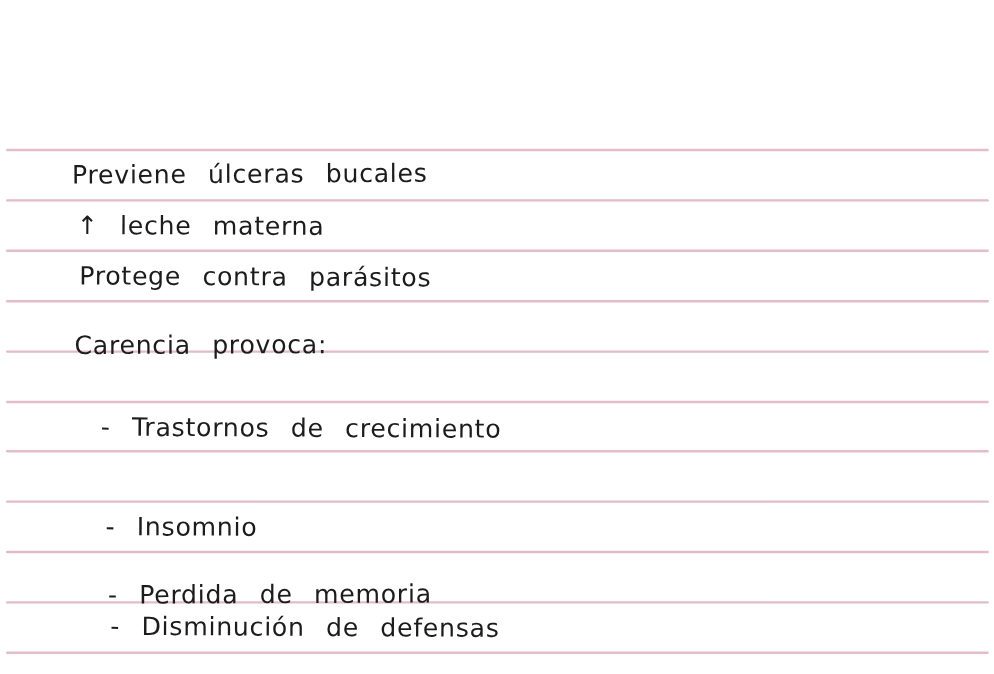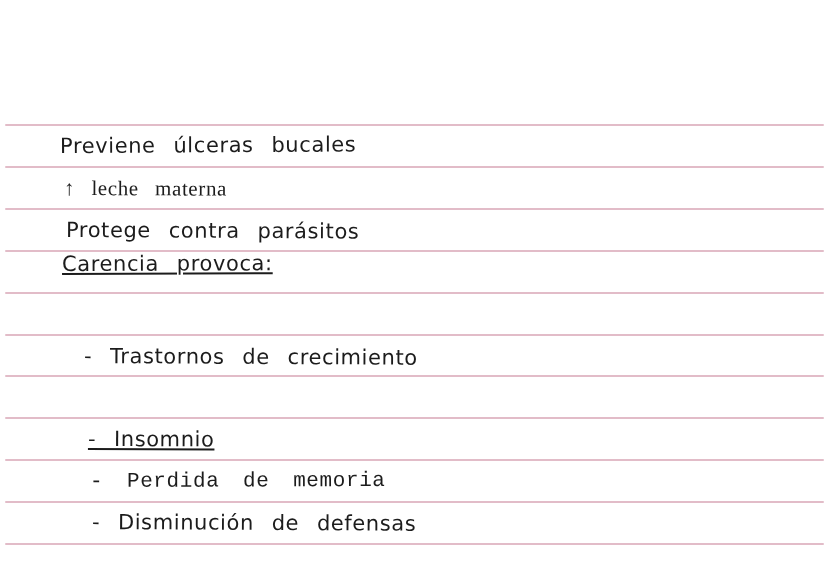--- a/index.html
+++ b/index.html
@@ -41,28 +41,28 @@
     display: flex;
     align-items: center;
     color: #1c1c1c;
     font-size: 21px;
     letter-spacing: 0.6px;
     word-spacing: 0.5em;
     white-space: nowrap;
     transform-origin: left center;
   }
   .note-line.l0 { top: 125px; left: 60px; transform: rotate(-0.3deg); }
-  .note-line.l1 { top: 167px; left: 64px; transform: rotate(0.2deg); font-family: Liberation Serif, serif; }
+  .note-line.l1 { top: 167px; left: 64px; transform: rotate(0.2deg); }
   .note-line.l2 { top: 209px; left: 66px; transform: rotate(0.3deg); }
-  .note-line.l3 { top: 243px; left: 62px; transform: rotate(-0.2deg); text-decoration: underline; }
+  .note-line.l3 { top: 267px; left: 62px; transform: rotate(-0.2deg); }
   .note-line.l4 { top: 293px; left: 84px; transform: rotate(0.2deg); }
   .note-line.l5 { top: 335px; left: 84px; transform: rotate(0.3deg); }
   .note-line.l6 { top: 376px; left: 88px; transform: rotate(-0.2deg); }
-  .note-line.l7 { top: 418px; left: 88px; transform: rotate(0.2deg); text-decoration: underline; }
-  .note-line.l8 { top: 460px; left: 90px; transform: rotate(-0.2deg); font-family: Liberation Mono, monospace; }
+  .note-line.l7 { top: 418px; left: 88px; transform: rotate(0.2deg); }
+  .note-line.l8 { top: 475px; left: 90px; transform: rotate(-0.2deg); }
   .note-line.l9 { top: 501px; left: 92px; transform: rotate(0.3deg); }
 </style>
 </head>
 <body>
 
 <div class="page">
 
   <div class="rule r0"></div>
   <div class="rule r1"></div>
   <div class="rule r2"></div>

